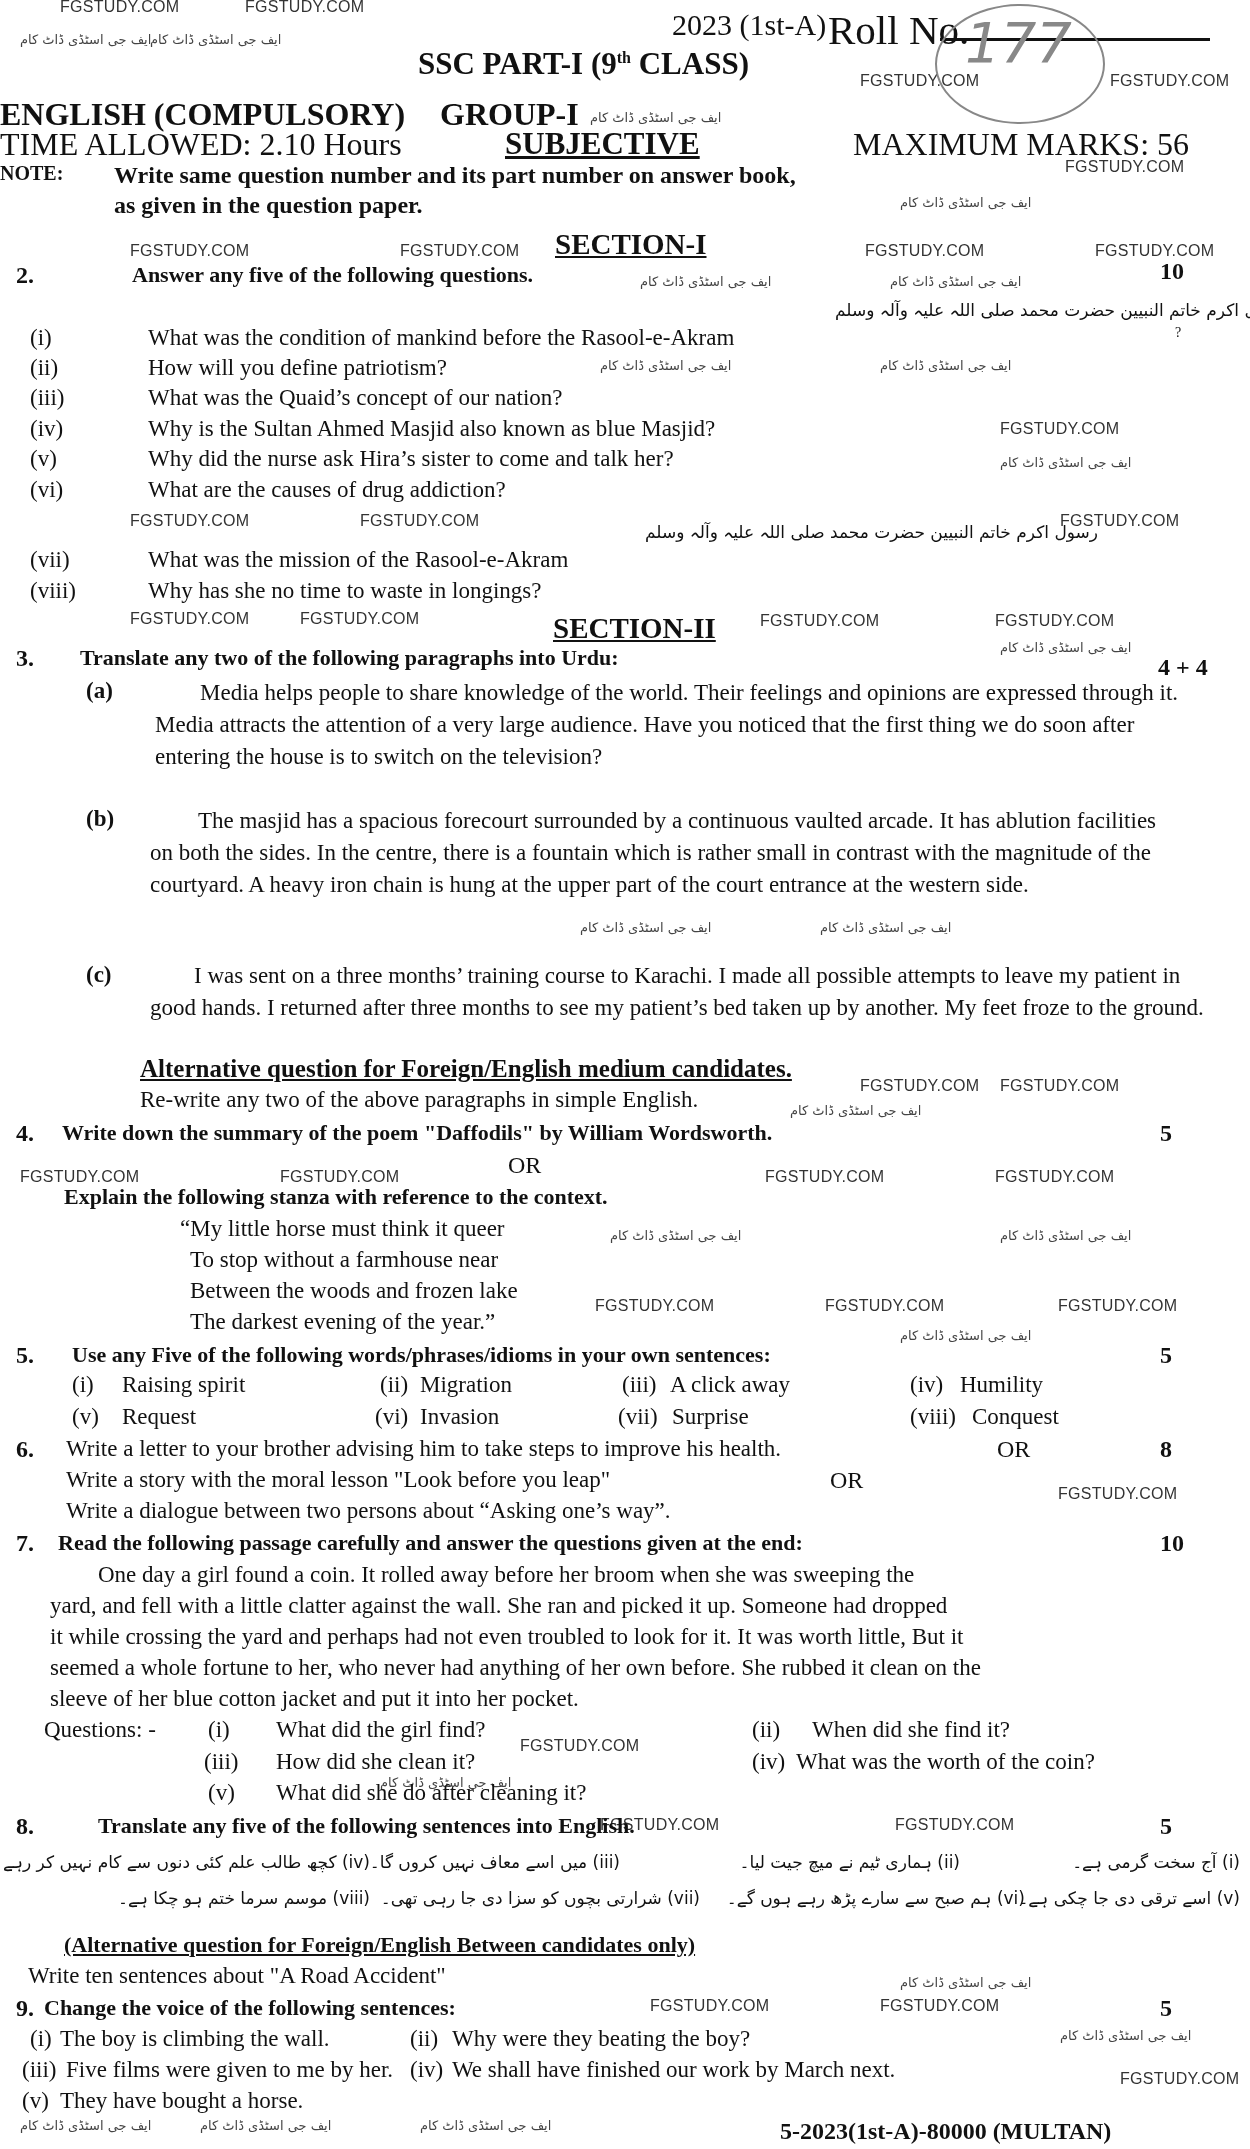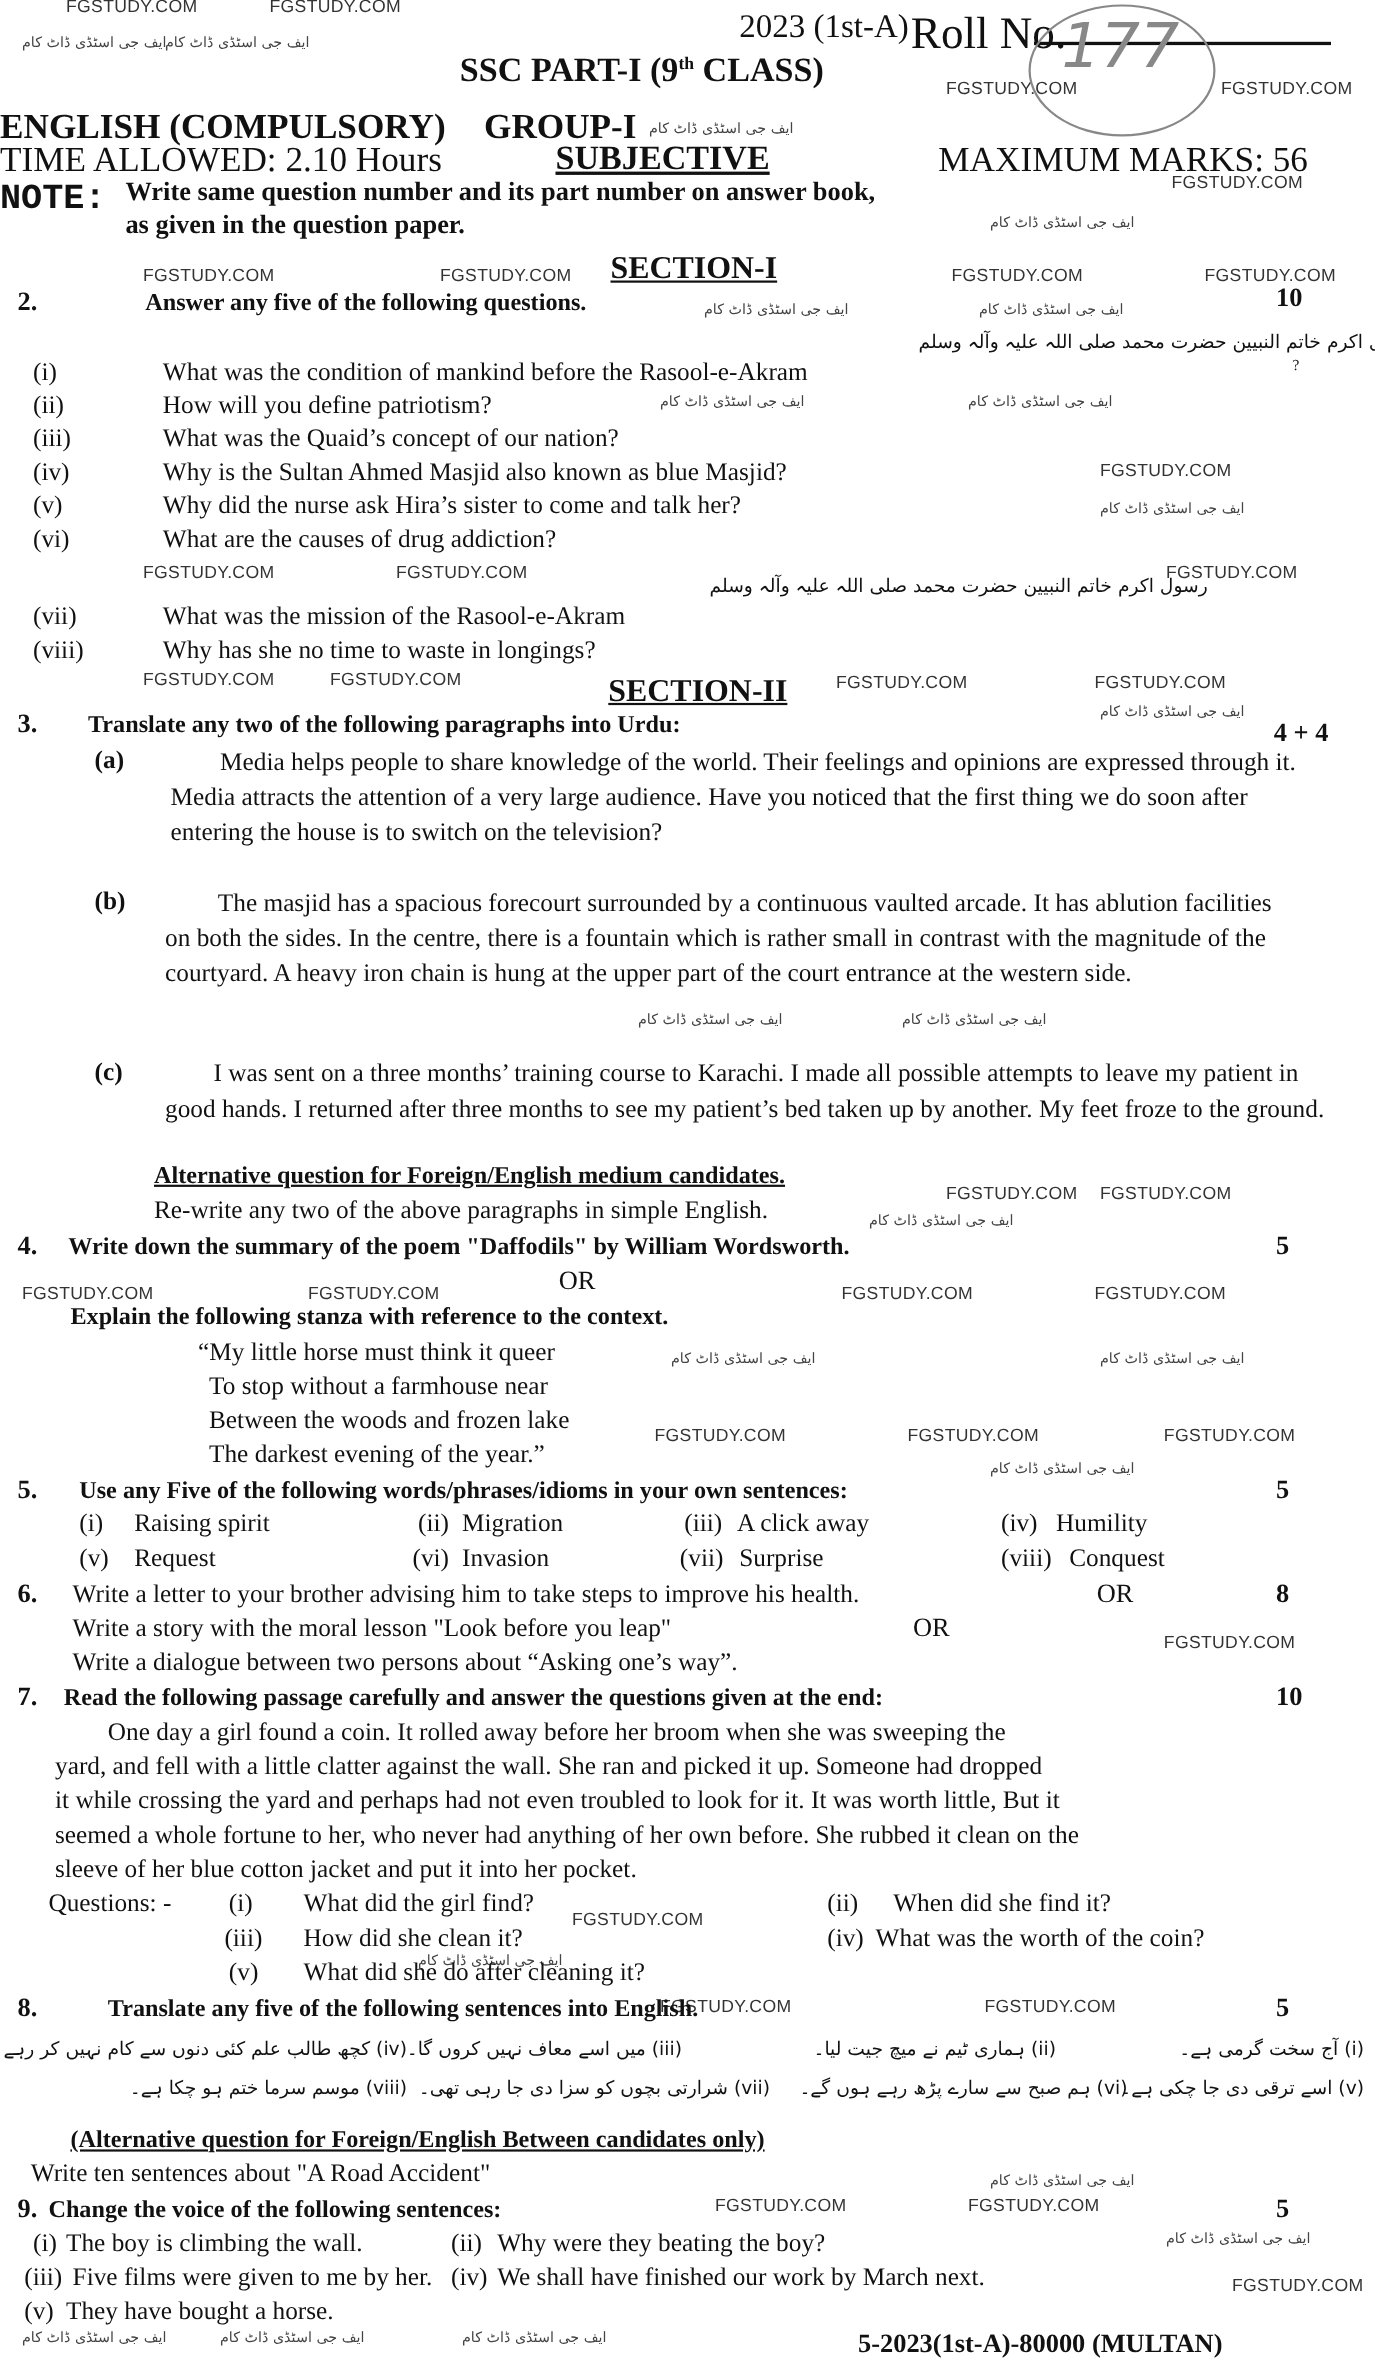--- a/index.html
+++ b/index.html
@@ -89,21 +89,21 @@
 
 <div class="abs" style="left:418px;top:46px;font-size:31px;font-weight:bold;">
   <span>SSC PART-I (9</span><sup style="font-size:16px;">th</sup><span> CLASS)</span>
 </div>
 
 <div class="abs title-l" style="left:0px;top:96px;">ENGLISH (COMPULSORY)</div>
 <div class="abs title-l" style="left:440px;top:96px;">GROUP-I</div>
 <div class="abs" style="left:0px;top:126px;font-size:32px;">TIME ALLOWED: 2.10 Hours</div>
 <div class="abs u b" style="left:505px;top:126px;font-size:31px;">SUBJECTIVE</div>
 <div class="abs" style="left:820px;top:126px;font-size:32px;margin-left:33px;">MAXIMUM MARKS: 56</div>
-<div class="abs b" style="left:0px;top:162px;font-size:32px;font-family:Liberation Mono, monospace;">NOTE:</div>
+<div class="abs b" style="left:0px;top:162px;font-size:20px;">NOTE:</div>
 <div class="abs b" style="left:114px;top:162px;font-size:24px;">Write same question number and its part number on answer book,</div>
 <div class="abs b" style="left:114px;top:192px;font-size:24px;">as given in the question paper.</div>
 
 <div class="abs u b" style="left:555px;top:228px;font-size:29px;">SECTION-I</div>
 
 <div class="abs qh" style="left:16px;top:262px;font-size:24px;">2.</div>
 <div class="abs qh" style="left:132px;top:262px;">Answer any five of the following questions.</div>
 <div class="abs mark" style="left:1160px;top:258px;">10</div>
 
 <div>
@@ -143,21 +143,21 @@
 
 <div class="abs b q" style="left:86px;top:678px;">(a)</div>
 <div class="para" style="left:155px;top:677px;width:1030px;text-indent:45px;">Media helps people to share knowledge of the world. Their feelings and opinions are expressed through it. Media attracts the attention of a very large audience. Have you noticed that the first thing we do soon after entering the house is to switch on the television?</div>
 
 <div class="abs b q" style="left:86px;top:806px;">(b)</div>
 <div class="para" style="left:150px;top:805px;width:1030px;text-indent:48px;">The masjid has a spacious forecourt surrounded by a continuous vaulted arcade. It has ablution facilities on both the sides. In the centre, there is a fountain which is rather small in contrast with the magnitude of the courtyard. A heavy iron chain is hung at the upper part of the court entrance at the western side.</div>
 
 <div class="abs b q" style="left:86px;top:962px;">(c)</div>
 <div class="para" style="left:150px;top:960px;width:1080px;text-indent:44px;">I was sent on a three months’ training course to Karachi. I made all possible attempts to leave my patient in good hands. I returned after three months to see my patient’s bed taken up by another. My feet froze to the ground.</div>
 
-<div class="abs b u" style="left:140px;top:1055px;font-size:22px;">Alternative question for Foreign/English medium candidates.</div>
+<div class="abs b u" style="left:140px;top:1055px;font-size:25px;">Alternative question for Foreign/English medium candidates.</div>
 <div class="abs q" style="left:140px;top:1087px;">Re-write any two of the above paragraphs in simple English.</div>
 
 <div class="abs qh" style="left:16px;top:1120px;font-size:24px;">4.</div>
 <div class="abs qh" style="left:62px;top:1120px;">Write down the summary of the poem "Daffodils" by William Wordsworth.</div>
 <div class="abs mark" style="left:1160px;top:1120px;">5</div>
 <div class="abs q" style="left:508px;top:1152px;font-size:24px;">OR</div>
 <div class="abs qh" style="left:64px;top:1184px;">Explain the following stanza with reference to the context.</div>
 <div class="abs q" style="left:180px;top:1216px;">“My little horse must think it queer</div>
 <div class="abs q" style="left:190px;top:1247px;">To stop without a farmhouse near</div>
 <div class="abs q" style="left:190px;top:1278px;">Between the woods and frozen lake</div>

